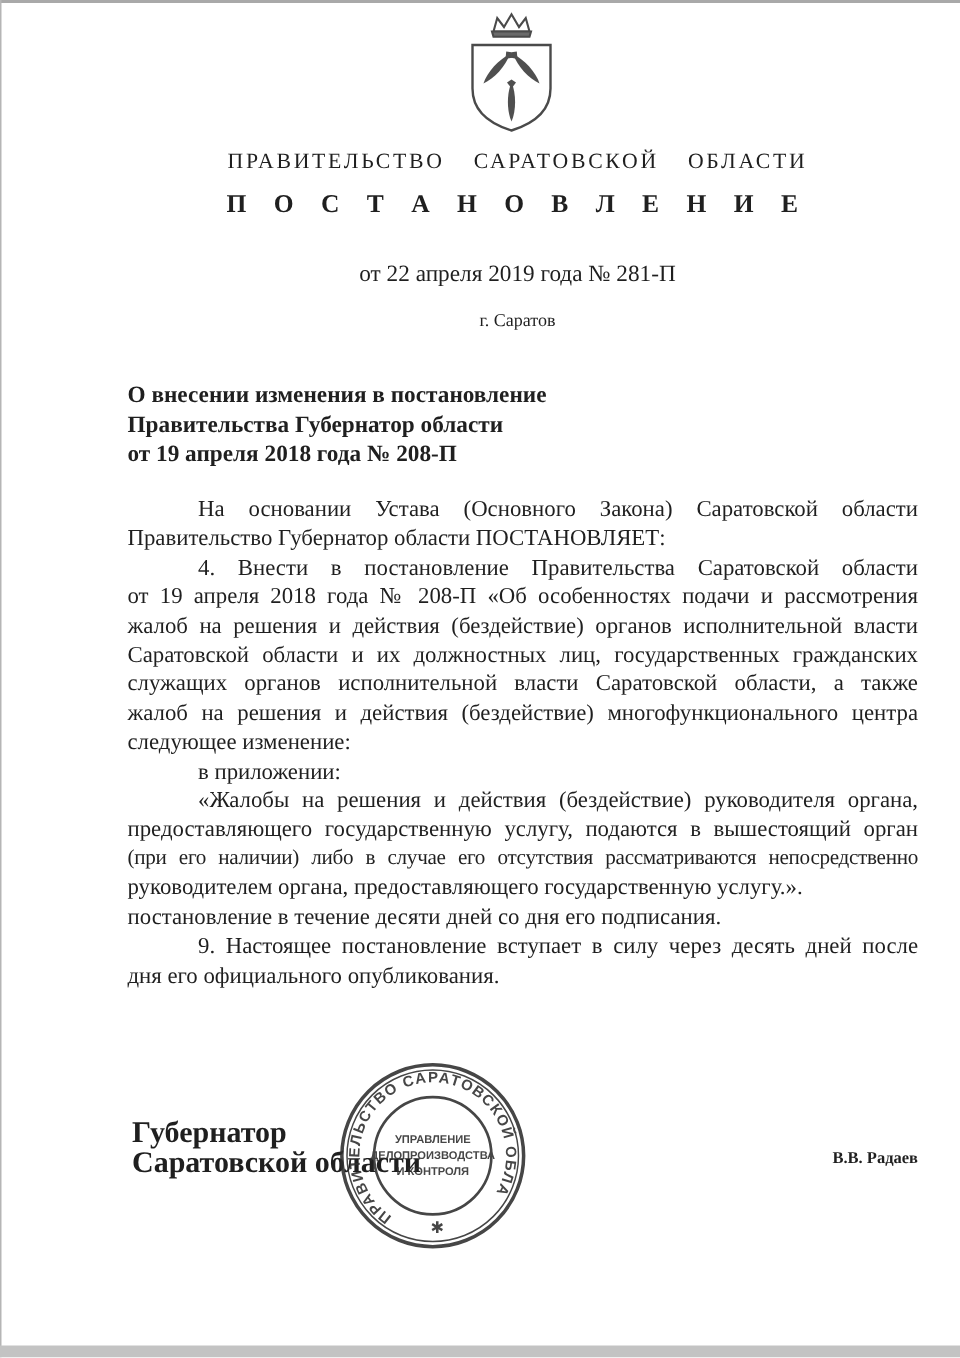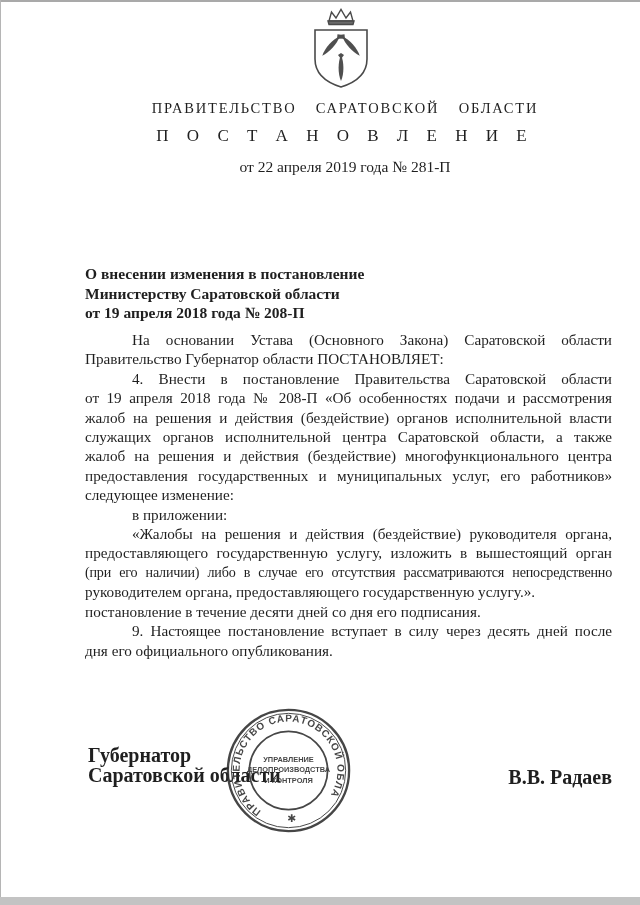--- a/index.html
+++ b/index.html
@@ -10,39 +10,39 @@
     color:#1f1f1f;
   }
   .edge-top{position:absolute;top:0;left:0;width:640px;height:2px;background:#a9a9a9;}
   .edge-left{position:absolute;top:0;left:0;width:1px;height:905px;background:#b5b5b5;}
   .bottom-bar{position:absolute;left:0;bottom:0;width:640px;height:8px;background:#c3c3c3;}
 
   .emblem{position:absolute;left:300px;top:6px;width:84px;height:86px;}
 
   .header-block{position:absolute;left:85px;top:100px;width:520px;text-align:center;}
   .org-line{font-size:14.5px;letter-spacing:1.8px;word-spacing:14px;white-space:nowrap;}
-  .doc-type{margin-top:9px;font-size:17px;font-weight:normal;letter-spacing:7px;white-space:nowrap;}
-  .date-line{margin-top:12px;font-size:15.5px;}
+  .doc-type{margin-top:9px;font-size:17px;font-weight:bold;letter-spacing:7px;white-space:nowrap;}
+  .date-line{margin-top:28px;font-size:15.5px;}
   .city-line{margin-top:14px;font-size:12px;}
 
-  .title-block{position:absolute;left:85px;top:264px;width:420px;
+  .title-block{position:absolute;left:85px;top:254px;width:420px;
     font-weight:bold;font-size:15.5px;line-height:19.5px;}
 
   .body-block{position:absolute;left:85px;top:330px;width:527px;
     font-size:15.2px;line-height:19.4px;}
   .line{width:100%;}
   .j{text-align:justify;text-align-last:justify;}
   .l{text-align:left;}
   .ind{text-indent:47px;}
   .condensed{font-size:14.1px;letter-spacing:-0.2px;}
 
   .sig-role{position:absolute;left:88px;top:745px;
     font-weight:bold;font-size:20px;line-height:20px;}
   .sig-name{position:absolute;left:85px;top:766px;width:527px;text-align:right;
-    font-weight:bold;font-size:20px;}
+    font-weight:bold;font-size:11px;}
 
   .stamp{position:absolute;left:224px;top:706px;width:129px;height:129px;opacity:0.88;}
   .stamp text{fill:#2d2d2d;}
 </style>
 </head>
 <body>
 
 <div class="edge-top"></div>
 <div class="edge-left"></div>
 
@@ -68,41 +68,42 @@
       <path d="M0 -13 C3.2 -6 3.2 6 0 13 C-3.2 6 -3.2 -6 0 -13 Z"></path>
       <path d="M-3 -13 L0 -9 L3 -13 L0 -15 Z"></path>
     </g>
   </g>
 </svg>
 
 <div class="header-block">
   <div class="org-line">ПРАВИТЕЛЬСТВО САРАТОВСКОЙ ОБЛАСТИ</div>
   <div class="doc-type">П О С Т А Н О В Л Е Н И Е</div>
   <div class="date-line">от 22 апреля 2019 года № 281-П</div>
+  <div class="city-line">г. Саратов</div>
 </div>
 
 <div class="title-block">
   <div class="line">О внесении изменения в постановление</div>
-  <div class="line">Министерству Саратовской области</div>
+  <div class="line">Правительства Губернатор области</div>
   <div class="line">от 19 апреля 2018 года № 208-П</div>
 </div>
 
 <div class="body-block">
   <div class="line j ind">На основании Устава (Основного Закона) Саратовской области</div>
   <div class="line l">Правительство Губернатор области ПОСТАНОВЛЯЕТ:</div>
   <div class="line j ind">4. Внести в постановление Правительства Саратовской области</div>
   <div class="line j">от 19 апреля 2018 года № 208-П «Об особенностях подачи и рассмотрения</div>
   <div class="line j">жалоб на решения и действия (бездействие) органов исполнительной власти</div>
-  <div class="line j">служащих органов исполнительной центра Саратовской области, а также</div>
+  <div class="line j">Саратовской области и их должностных лиц, государственных гражданских</div>
+  <div class="line j">служащих органов исполнительной власти Саратовской области, а также</div>
   <div class="line j">жалоб на решения и действия (бездействие) многофункционального центра</div>
-  <div class="line j">предоставления государственных и муниципальных услуг, его работников»</div>
   <div class="line l">следующее изменение:</div>
   <div class="line l ind">в приложении:</div>
   <div class="line j ind">«Жалобы на решения и действия (бездействие) руководителя органа,</div>
-  <div class="line j">предоставляющего государственную услугу, изложить в вышестоящий орган</div>
+  <div class="line j">предоставляющего государственную услугу, подаются в вышестоящий орган</div>
   <div class="line j condensed">(при его наличии) либо в случае его отсутствия рассматриваются непосредственно</div>
   <div class="line l">руководителем органа, предоставляющего государственную услугу.».</div>
   <div class="line l">постановление в течение десяти дней со дня его подписания.</div>
   <div class="line j ind">9. Настоящее постановление вступает в силу через десять дней после</div>
   <div class="line l">дня его официального опубликования.</div>
 </div>
 
 <div class="sig-role">
   <div>Губернатор</div>
   <div>Саратовской области</div>

